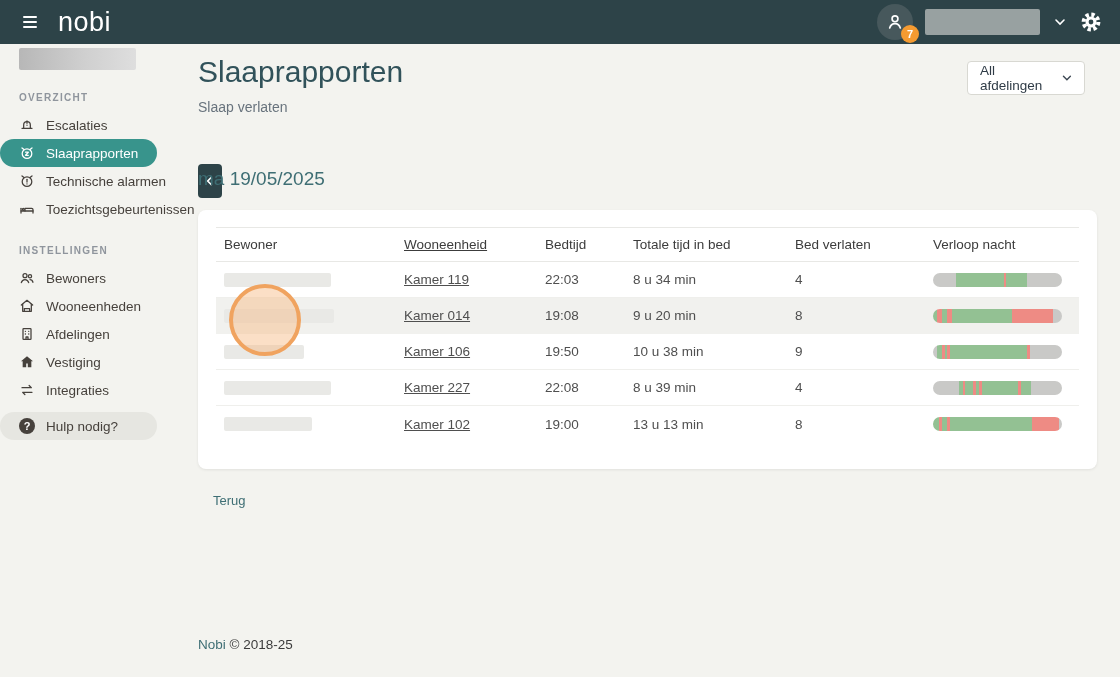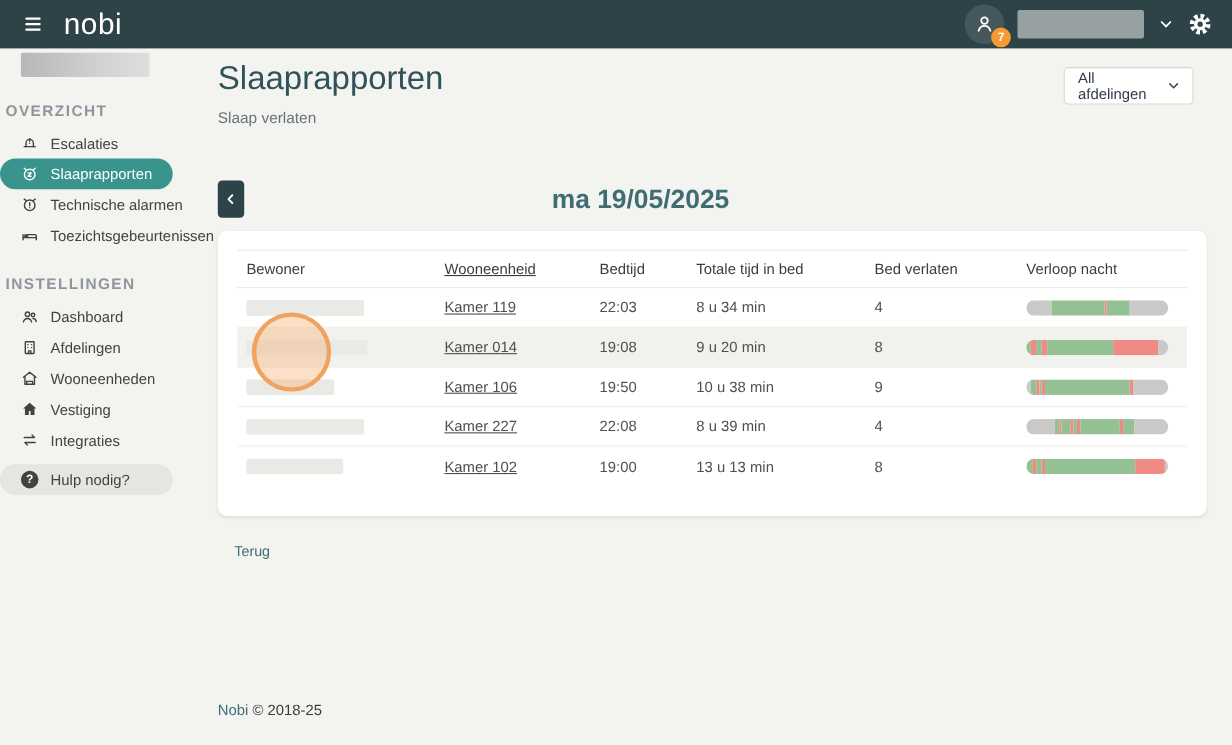--- a/index.html
+++ b/index.html
@@ -20,21 +20,21 @@
   .badge { position:absolute; right:-6px; bottom:-3px; width:18px; height:18px; border-radius:50%;
     background:var(--badge,#f59b31); color:#fff; font-size:11px; font-weight:700;
     display:flex; align-items:center; justify-content:center; }
   .user-redact { width:115px; height:26px; background:#98a1a1; border-radius:2px; }
   .chev-down, .gear { display:flex; align-items:center; justify-content:center; cursor:pointer; }
 
   
   .sidebar { position:absolute; top:44px; left:0; width:180px; bottom:0; padding-top:4px; }
   .side-redact { margin:0 0 0 19px; width:117px; height:22px; border-radius:2px;
     background:linear-gradient(90deg,#b7b7b7,#cfcfcf 55%,#dedede); }
-  .section-label { margin:22px 0 8px 5px; font-size:14px; font-weight:700;
+  .section-label { margin:22px 0 8px 19px; font-size:10px; font-weight:700;
     letter-spacing:1.3px; color:#8f959d; }
   .side-item { height:28px; display:flex; align-items:center; gap:11px;
     padding-left:19px; margin:0 23px 0 0; font-size:13.5px; font-weight:500;
     color:#46413c; cursor:pointer; white-space:nowrap; }
   .side-item .icn { width:16px; height:16px; flex:0 0 16px; display:flex;
     align-items:center; justify-content:center; color:#46413c; }
   .side-item.selected { background:var(--accent,#38948c); color:#fff;
     border-radius:15px; margin-right:23px; }
   .side-item.selected .icn { color:#fff; }
   .side-item.help-pill { background:#e6e6e1; border-radius:15px; margin-top:8px; }
@@ -47,22 +47,22 @@
   .page-subtitle { margin-top:10px; font-size:14px; color:#68737d; }
   .filter-select { position:absolute; top:17px; right:35px; width:118px; height:34px;
     background:#fff; border:1px solid #d8d8d2; border-radius:4px; display:flex;
     align-items:center; justify-content:space-between; padding:0 10px 0 12px;
     font-size:13.5px; color:#2f3b46; cursor:pointer; }
 
   .date-nav { position:relative; margin-top:49px; width:465px; height:34px; }
   .back-btn { position:absolute; left:0; top:0; width:24px; height:34px;
     background:var(--topbar,#2d4348); border:none; border-radius:4px; cursor:pointer;
     display:flex; align-items:center; justify-content:center; }
-  .date-label { position:absolute; left:0; right:0; top:4px; text-align:right;
-    font-size:24px; font-weight:700; color:var(--link,#3e6e74); }
+  .date-label { position:absolute; left:0; right:0; top:4px; text-align:left;
+    font-size:19px; font-weight:400; color:var(--link,#3e6e74); }
 
   
   .card { margin-top:12px; width:899px; background:#fff; border-radius:8px;
     box-shadow:0 1px 3px rgba(0,0,0,.08); padding:17px 18px 27px 18px; }
   .t-head { display:flex; align-items:center; height:35px;
     border-top:1px solid #e8e8e5; border-bottom:1px solid #e8e8e5; }
   .h-cell { font-size:13.5px; font-weight:500; color:#3c3c3c; }
   .t-row { display:flex; align-items:center; height:36px; border-bottom:1px solid #efefec; }
   .t-row.highlighted { background:#f1f1ee; border-bottom-color:#f1f1ee; }
   .t-row:last-child { border-bottom:none; }
@@ -171,42 +171,42 @@
       <div class="section-label">INSTELLINGEN</div>
       <div class="side-item">
         <span class="icn">
           <svg width="16" height="16" viewBox="0 0 24 24" fill="none" stroke="currentColor" stroke-width="1.9" stroke-linecap="round" stroke-linejoin="round">
             <circle cx="9" cy="8.5" r="3"></circle>
             <path d="M3.5 19c.8-3 2.9-4.6 5.5-4.6s4.7 1.6 5.5 4.6"></path>
             <circle cx="16.5" cy="9.5" r="2.4"></circle>
             <path d="M16.5 14.4c2.3 0 3.8 1.5 4.4 4"></path>
           </svg>
         </span>
-        <span>Dashboard</span>
-      </div>
-      <div class="side-item">
-        <span class="icn">
-          <svg width="16" height="16" viewBox="0 0 24 24" fill="none" stroke="currentColor" stroke-width="1.9" stroke-linecap="round" stroke-linejoin="round">
-            <rect x="6" y="4" width="12" height="16" rx="1"></rect>
-            <path d="M9.5 8h.2M14.5 8h.2M9.5 12h.2M14.5 12h.2"></path>
-            <path d="M10.5 20v-3.5h3V20"></path>
-          </svg>
-        </span>
-        <span>Afdelingen</span>
+        <span>Bewoners</span>
       </div>
       <div class="side-item">
         <span class="icn">
           <svg width="16" height="16" viewBox="0 0 24 24" fill="none" stroke="currentColor" stroke-width="1.9" stroke-linecap="round" stroke-linejoin="round">
             <path d="M3.5 10.5L12 3.5l8.5 7"></path>
             <path d="M5.5 9.5V20h13V9.5"></path>
             <path d="M8 16h8v4"></path>
             <path d="M8 20v-4"></path>
           </svg>
         </span>
         <span>Wooneenheden</span>
+      </div>
+      <div class="side-item">
+        <span class="icn">
+          <svg width="16" height="16" viewBox="0 0 24 24" fill="none" stroke="currentColor" stroke-width="1.9" stroke-linecap="round" stroke-linejoin="round">
+            <rect x="6" y="4" width="12" height="16" rx="1"></rect>
+            <path d="M9.5 8h.2M14.5 8h.2M9.5 12h.2M14.5 12h.2"></path>
+            <path d="M10.5 20v-3.5h3V20"></path>
+          </svg>
+        </span>
+        <span>Afdelingen</span>
       </div>
       <div class="side-item">
         <span class="icn">
           <svg width="16" height="16" viewBox="0 0 24 24" fill="currentColor">
             <path d="M12 3.2L3 11h2.5v9h5.3v-5.6h2.4V20h5.3v-9H21z"></path>
           </svg>
         </span>
         <span>Vestiging</span>
       </div>
       <div class="side-item">

